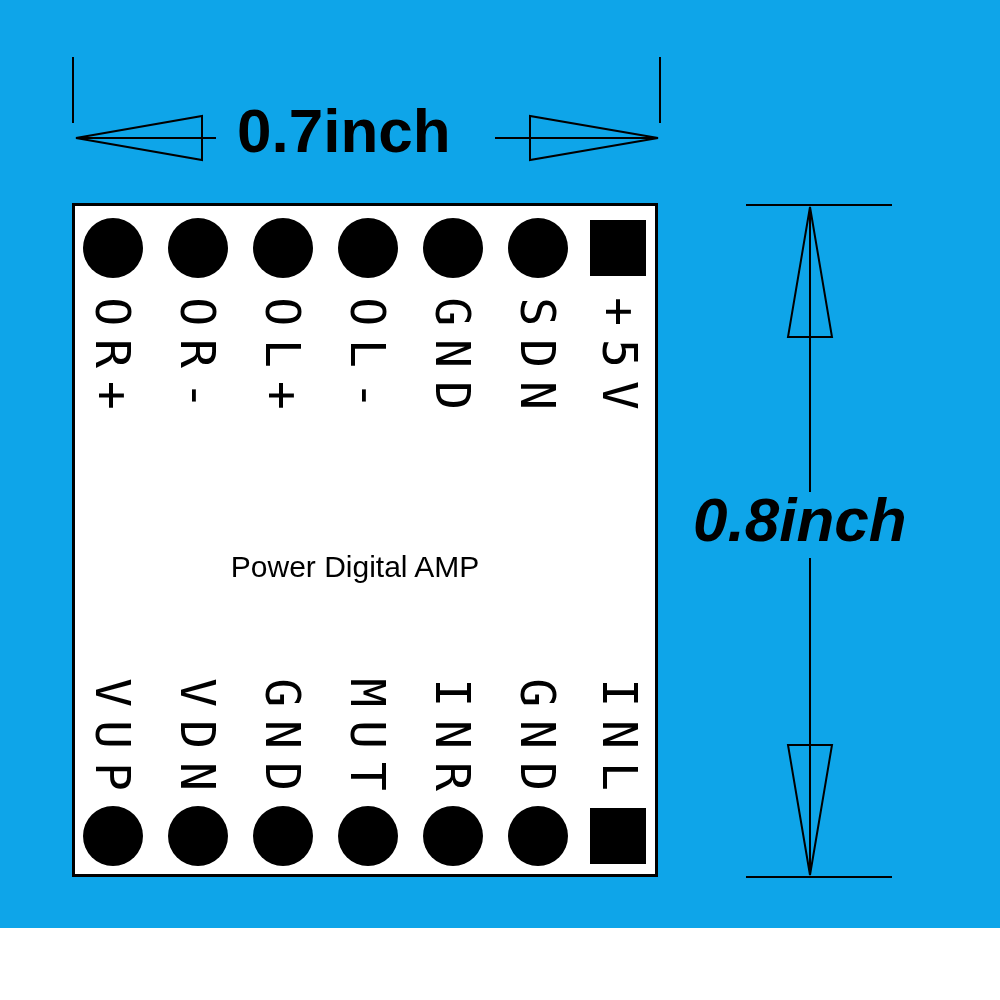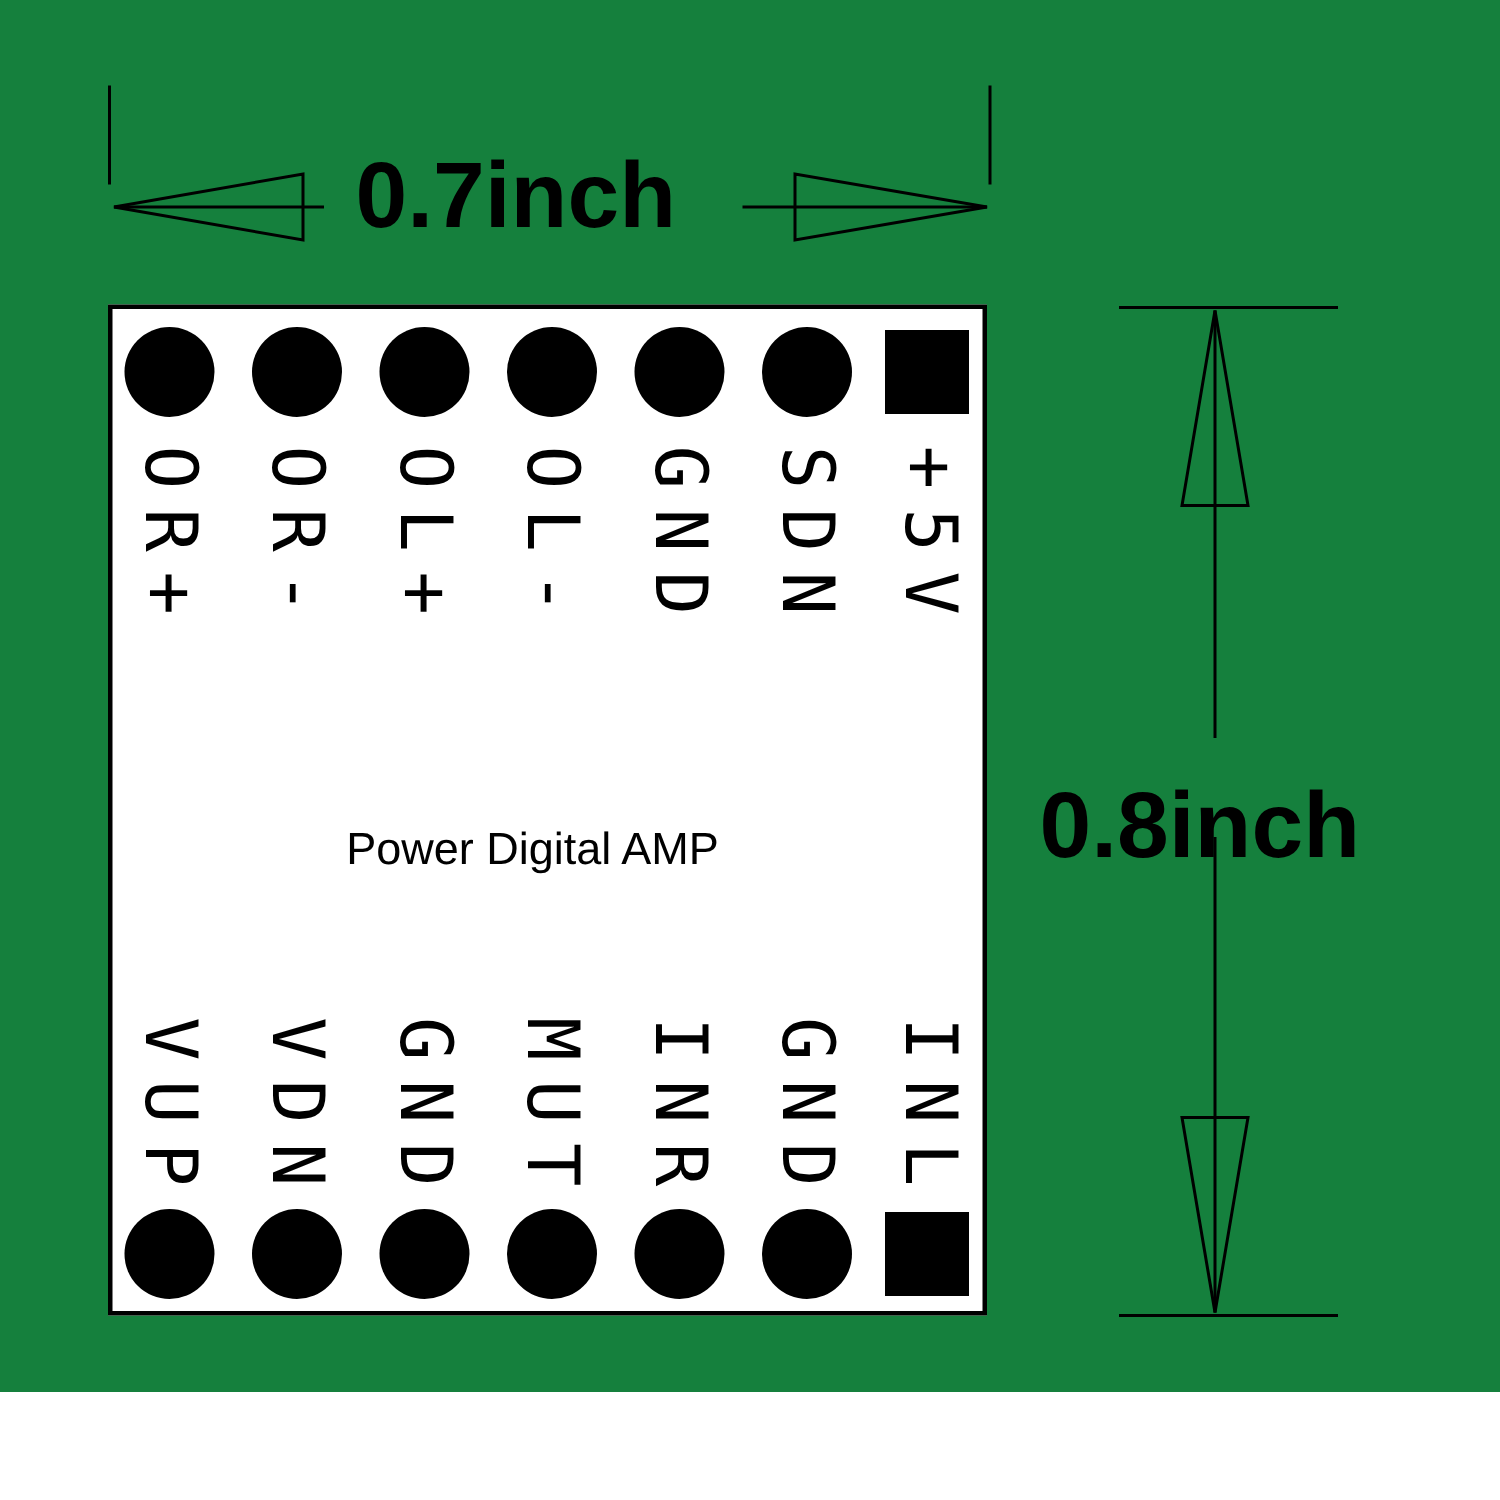--- a/index.html
+++ b/index.html
@@ -4,21 +4,21 @@
 <style>
   html, body {
     margin: 0;
     padding: 0;
     background: #ffffff;
   }
   .page {
     position: relative;
     width: 1000px;
     height: 928px;
-    background: #15803d;
+    background: #0ea5e9;
     overflow: hidden;
     font-family: "DejaVu Sans Mono", monospace;
     color: #000000;
   }
   .dims-svg {
     position: absolute;
     left: 0;
     top: 0;
     width: 1000px;
     height: 1000px;
@@ -102,21 +102,21 @@
 
     <line x1="746" y1="205" x2="892" y2="205" stroke="#000" stroke-width="2"></line>
     <line x1="746" y1="877" x2="892" y2="877" stroke="#000" stroke-width="2"></line>
     <line x1="810" y1="207" x2="810" y2="492" stroke="#000" stroke-width="2"></line>
     <polygon points="810,207 788,337 832,337" fill="none" stroke="#000" stroke-width="2"></polygon>
     <line x1="810" y1="558" x2="810" y2="875" stroke="#000" stroke-width="2"></line>
     <polygon points="810,875 788,745 832,745" fill="none" stroke="#000" stroke-width="2"></polygon>
   </svg>
 
   <div class="dim-label" style="left:237px; top:95px;">0.7inch</div>
-  <div class="dim-label" style="left:693px; top:515px;">0.8inch</div>
+  <div class="dim-label" style="left:693px; top:484px;font-style:italic;">0.8inch</div>
 
   <div class="board"></div>
 
   <div class="pad-circle" style="left:83px;  top:218px;"></div>
   <div class="pad-circle" style="left:168px; top:218px;"></div>
   <div class="pad-circle" style="left:253px; top:218px;"></div>
   <div class="pad-circle" style="left:338px; top:218px;"></div>
   <div class="pad-circle" style="left:423px; top:218px;"></div>
   <div class="pad-circle" style="left:508px; top:218px;"></div>
   <div class="pad-square" style="left:590px; top:220px;"></div>

